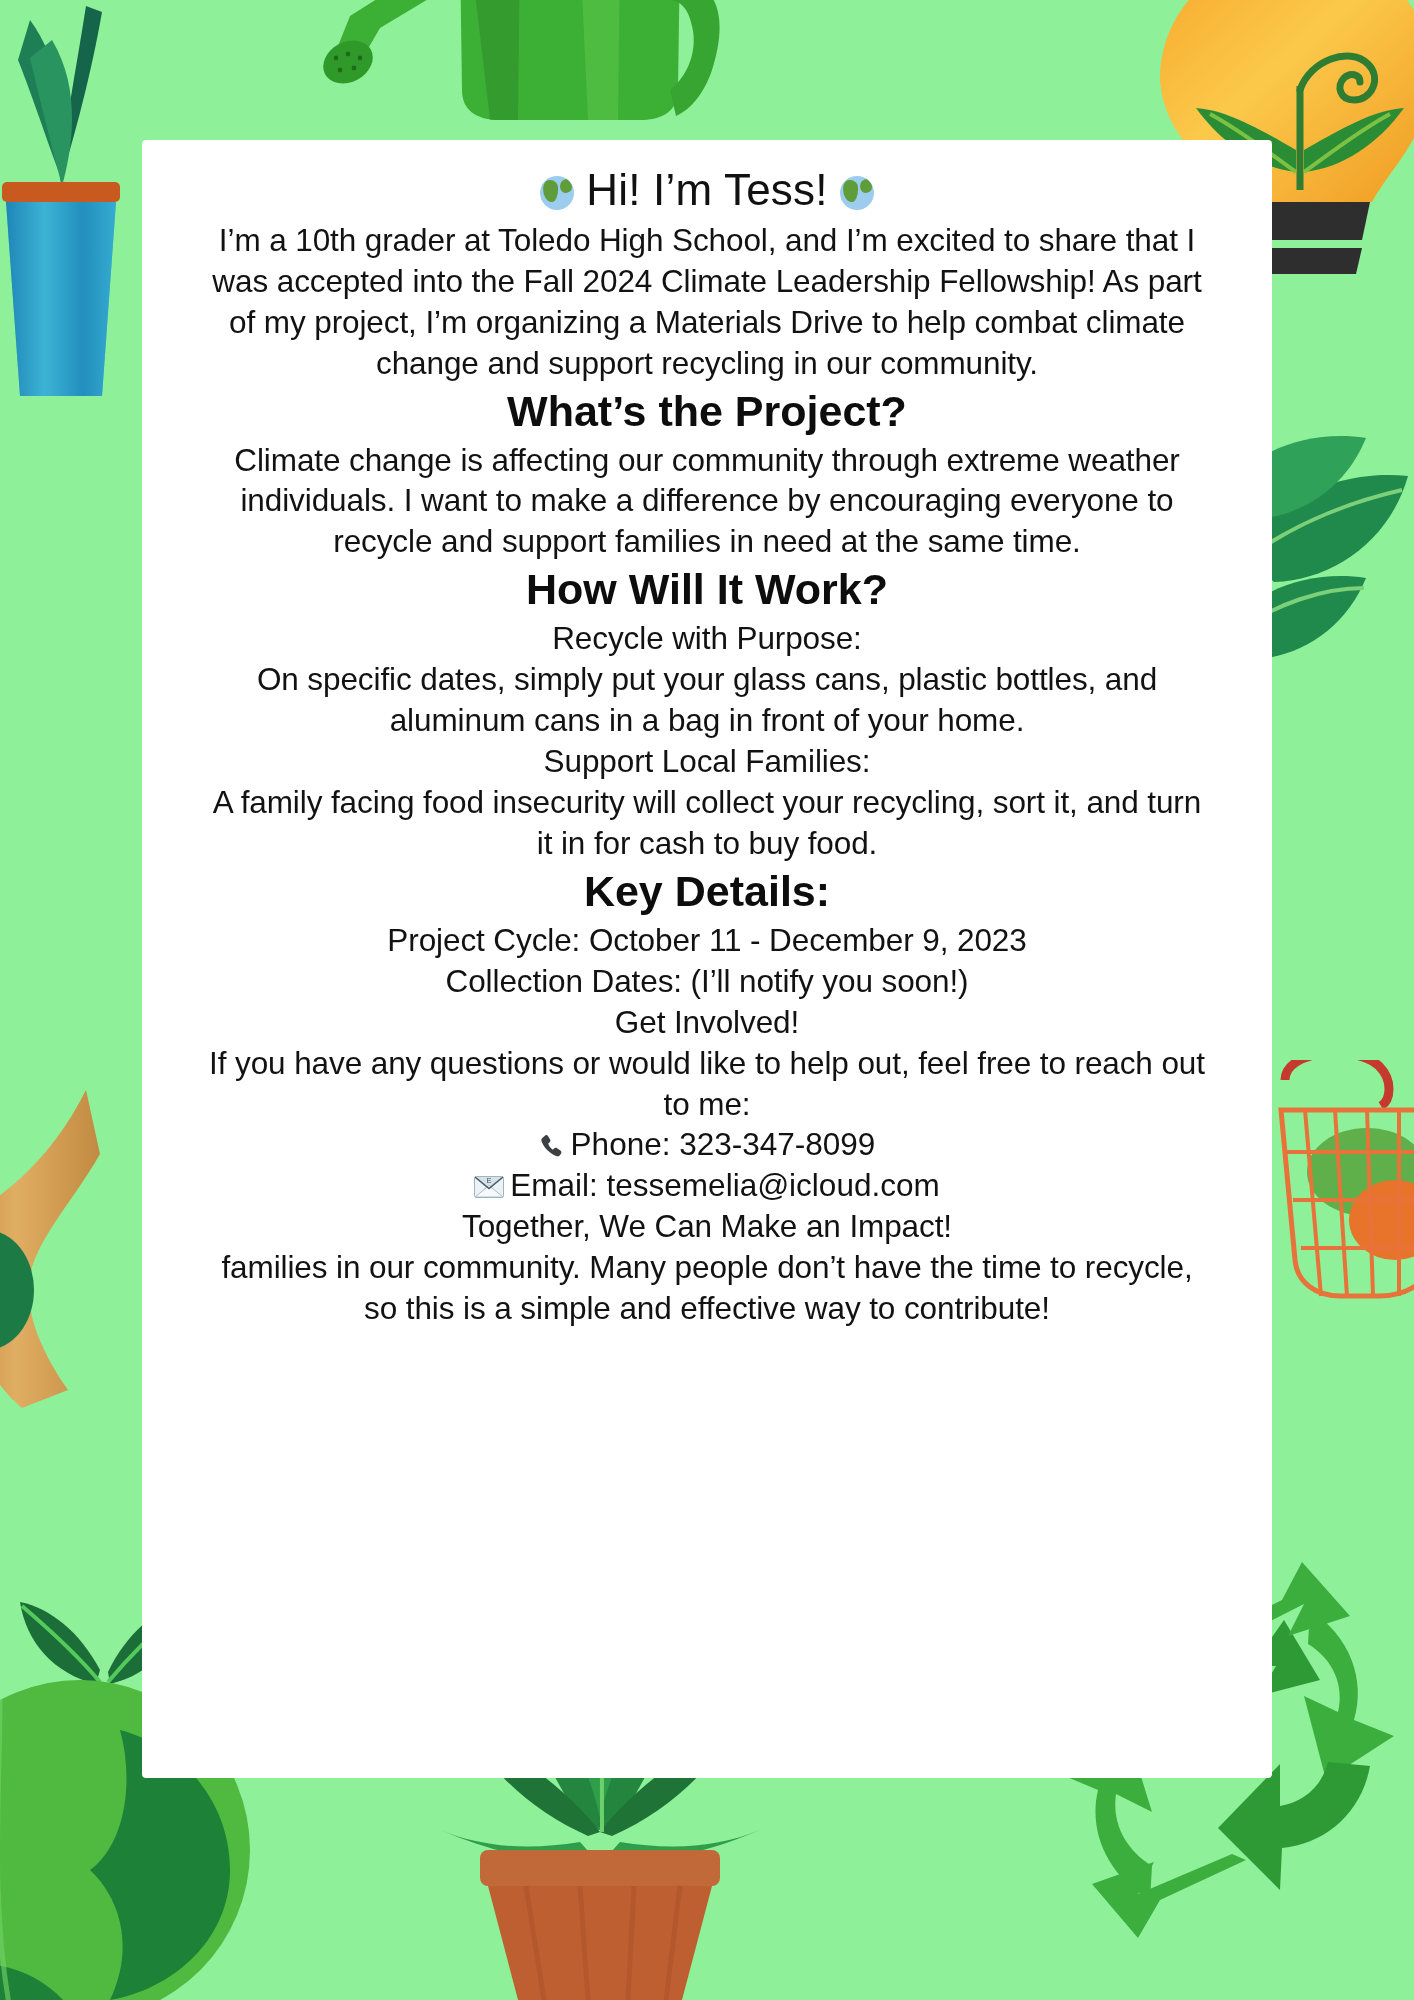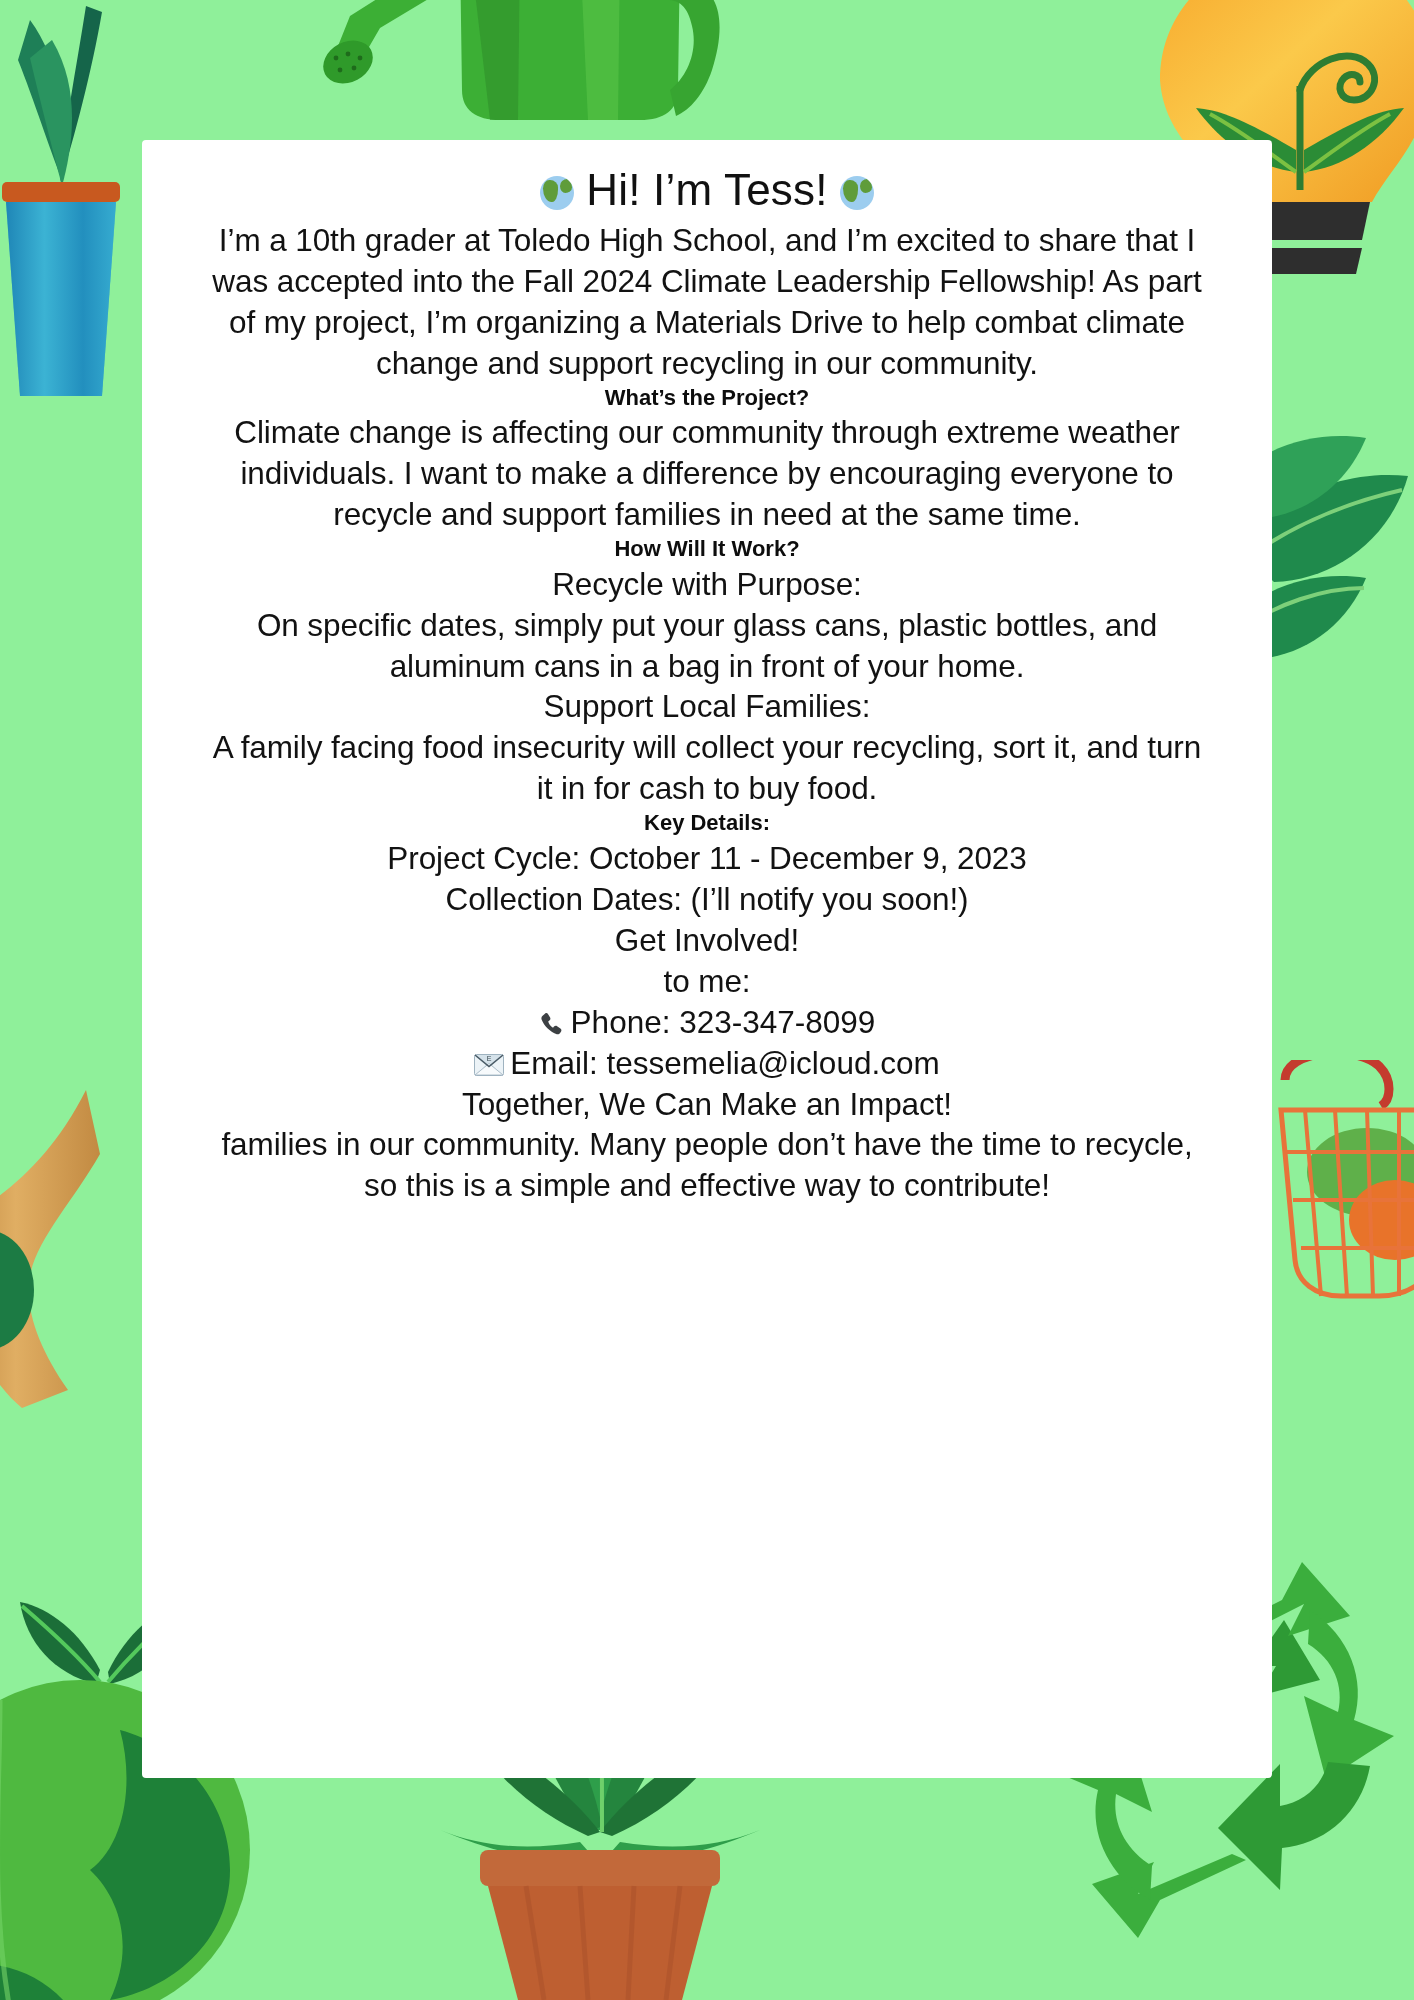--- a/index.html
+++ b/index.html
@@ -58,21 +58,21 @@
   .para {
     font-size: 31.5px;
     line-height: 1.30;
     color: #121212;
     margin: 0;
     letter-spacing: -0.1px;
   }
   .para { margin: 0 6px; }
 
   .heading {
-    font-size: 22px;
+    font-size: 43px;
     line-height: 1.30;
     color: #0d0d0d;
     font-weight: 700;
     margin: 0;
   }
 
   .contact-line {
     font-size: 31.5px;
     line-height: 1.30;
     color: #121212;
@@ -288,20 +288,21 @@
       <p class="para">On specific dates, simply put your glass cans, plastic bottles, and</p>
       <p class="para">aluminum cans in a bag in front of your home.</p>
       <p class="para">Support Local Families:</p>
       <p class="para">A family facing food insecurity will collect your recycling, sort it, and turn</p>
       <p class="para">it in for cash to buy food.</p>
 
       <p class="heading">Key Details:</p>
       <p class="para">Project Cycle: October 11 - December 9, 2023</p>
       <p class="para">Collection Dates: (I’ll notify you soon!)</p>
       <p class="para">Get Involved!</p>
+      <p class="para">If you have any questions or would like to help out, feel free to reach out</p>
       <p class="para">to me:</p>
 
       <p class="contact-line">
         <span class="ic phone-glyph">
           <svg width="26" height="26" viewBox="0 0 26 26">
             <path d="M6.2 2.4c1.1-.6 2.3-.2 2.9.8l2 3.4c.6 1 .3 2.3-.7 3l-1.2.9c.6 2.1 2.4 4.9 4.8 6.3l1-1.2c.8-.9 2.1-1.1 3.1-.4l3.3 2.2c1 .7 1.3 2 .7 3l-1 1.6c-.7 1.1-2 1.6-3.3 1.2C11.6 21.2 4.9 14.6 2.6 8.4 2.1 7 2.5 5.6 3.6 4.8z" fill="#3C4043"></path>
           </svg>
         </span><span>Phone: 323-347-8099</span>
       </p>
 

